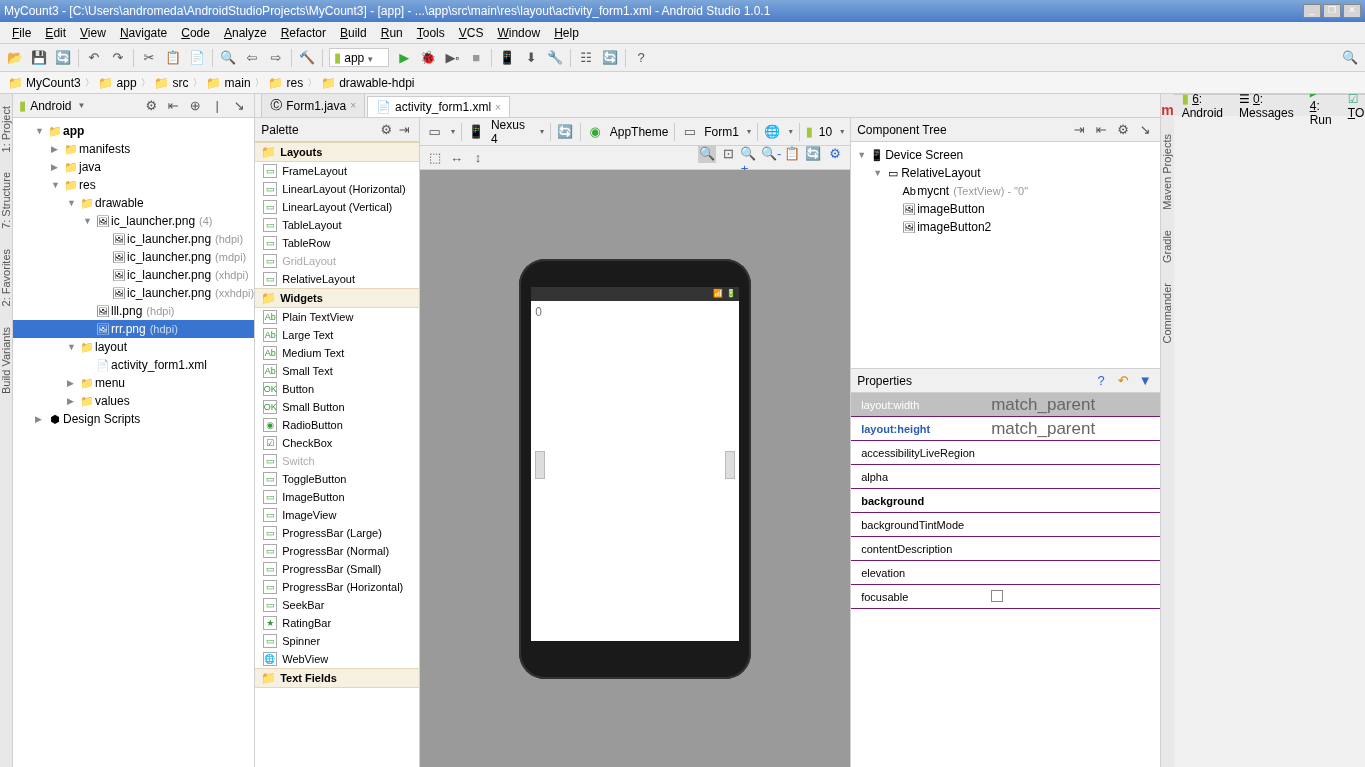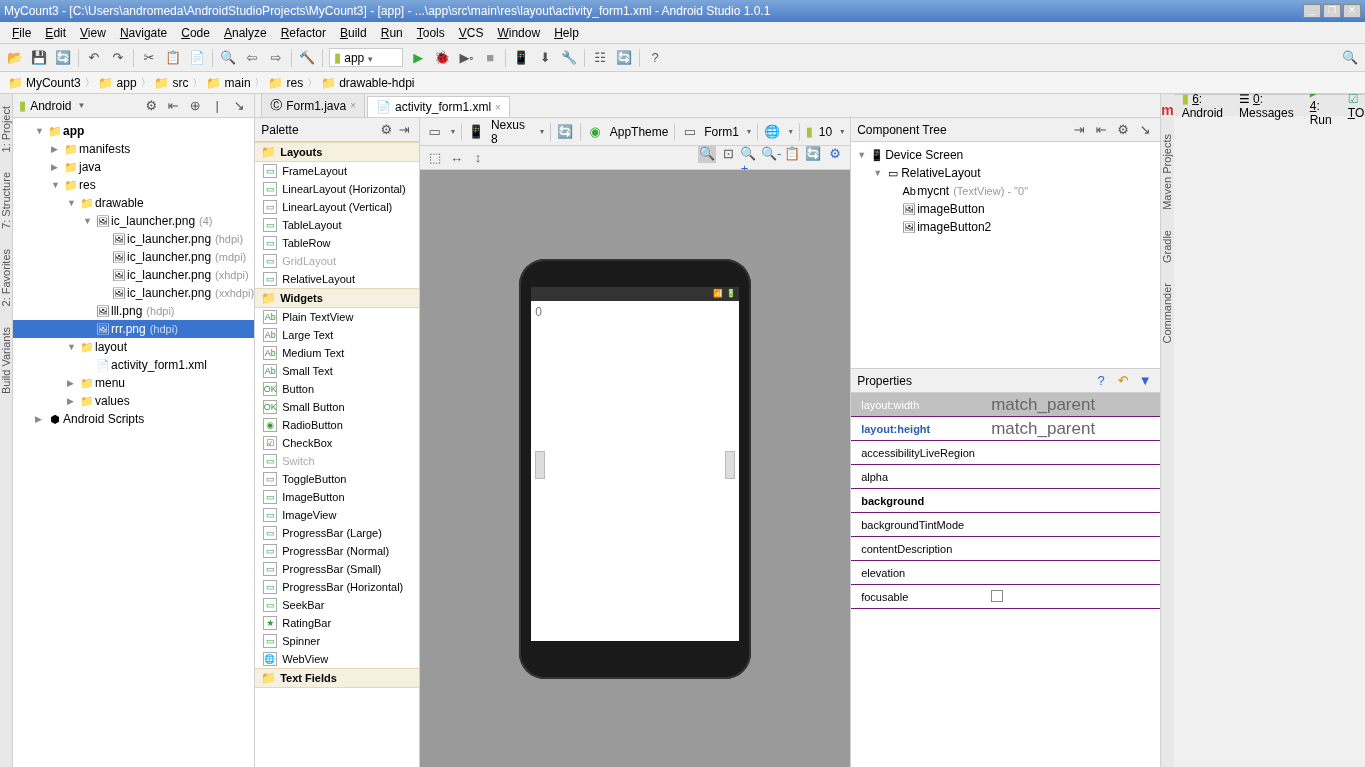--- a/index.html
+++ b/index.html
@@ -7,21 +7,21 @@
 .titlebar { background:linear-gradient(#7da7d9,#4a7bc8); color:#fff; height:22px; display:flex; align-items:center; padding:0 4px; justify-content:space-between; }
 .titlebar .ttl { white-space:nowrap; overflow:hidden; font-size:12px; }
 .wbtns { display:flex; gap:2px; }
 .wbtn { width:18px; height:14px; background:#d4d4d4; border:1px solid #888; font-size:9px; text-align:center; cursor:pointer; }
 .menubar { background:#f0f0f0; height:22px; display:flex; align-items:center; padding:0 6px; gap:2px; border-bottom:1px solid #d0d0d0; }
 .menuitem { padding:2px 6px; cursor:pointer; }
 .menuitem u { text-decoration:underline; }
 .toolbar { background:#f0f0f0; height:28px; display:flex; align-items:center; padding:0 6px; gap:6px; border-bottom:1px solid #d0d0d0; }
 .tbtn { width:18px; height:18px; display:inline-flex; align-items:center; justify-content:center; cursor:pointer; font-size:13px; color:#555; }
 .tsep { width:1px; height:18px; background:#ccc; }
-.run-select { border:1px solid #ccc; background:#fff; padding:1px 28px 1px 4px; font-size:11px; position:relative; }
+.run-select { border:1px solid #ccc; background:#fff; padding:1px 14px 1px 4px; font-size:11px; position:relative; }
 .tri { font-size:8px; color:#666; margin-left:2px; }
 .breadcrumb { background:#f5f5f5; height:22px; display:flex; align-items:center; padding:0 8px; gap:4px; border-bottom:1px solid #d0d0d0; font-size:11px; }
 .bc-item { display:flex; align-items:center; gap:3px; cursor:pointer; }
 .bc-sep { color:#999; font-size:10px; }
 .main { flex:1; display:flex; overflow:hidden; }
 .leftbar,.rightbar { width:20px; background:#e8e8e8; border-right:1px solid #d0d0d0; display:flex; flex-direction:column; align-items:center; padding-top:8px; gap:12px; }
 .rightbar { border-right:none; border-left:1px solid #d0d0d0; }
 .vtab { writing-mode:vertical-rl; transform:rotate(180deg); font-size:11px; color:#555; cursor:pointer; padding:4px 0; }
 .project-panel { width:330px; background:#fff; border-right:1px solid #d0d0d0; display:flex; flex-direction:column; }
 .panel-header { height:24px; background:#f0f0f0; border-bottom:1px solid #d0d0d0; display:flex; align-items:center; padding:0 6px; justify-content:space-between; }
@@ -264,21 +264,21 @@
           <span>menu</span>
         </div>
         <div class="tree-row" style="padding-left: 54px;">
           <span class="arrow">▶</span>
           <span class="ic">📁</span>
           <span>values</span>
         </div>
         <div class="tree-row" style="padding-left: 22px;">
           <span class="arrow">▶</span>
           <span class="ic">⬢</span>
-          <span>Android Scripts</span>
+          <span>Design Scripts</span>
         </div>
       </div>
   </div>
 
   <div class="editor-area">
     <div class="editor-tabs" id="editor-tabs">
         <div class="etab">
           <span>Ⓒ</span>
           <span>Form1.java</span>
           <span class="x">×</span>
@@ -328,21 +328,21 @@
             <div class="pal-group"><span class="folder-ic">📁</span>Text Fields</div>
           </div>
       </div>
 
       <div class="canvas-wrap">
         <div class="canvas-tb">
           <span class="tbtn">▭</span>
             <span class="tri">▾</span>
           <span class="tsep"></span>
           <span class="tbtn">📱</span>
-          <span>Nexus 8</span>
+          <span>Nexus 4</span>
             <span class="tri">▾</span>
           <span class="tsep"></span>
           <span class="tbtn">🔄</span>
           <span class="tsep"></span>
           <span class="tbtn" style="color:#3a3">◉</span>
           <span>AppTheme</span>
           <span class="tsep"></span>
           <span class="tbtn">▭</span>
           <span>Form1</span>
             <span class="tri">▾</span>

